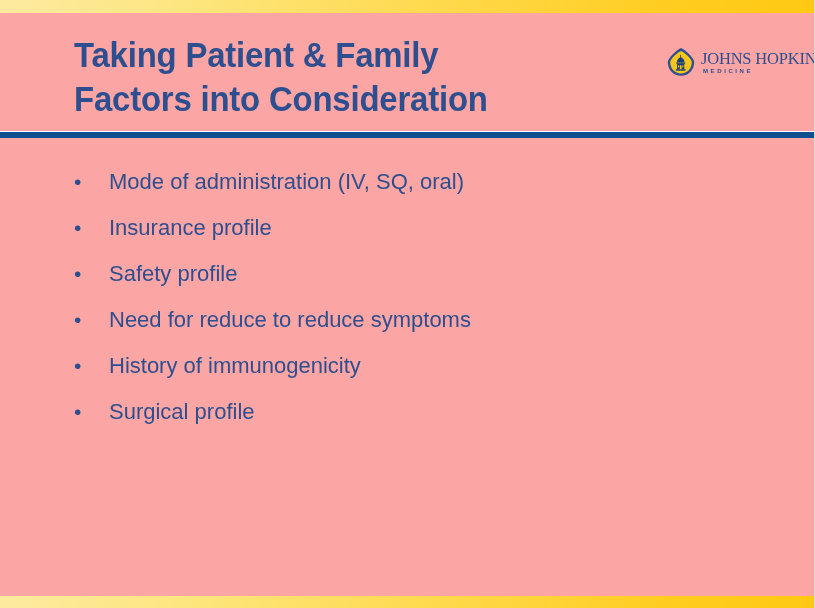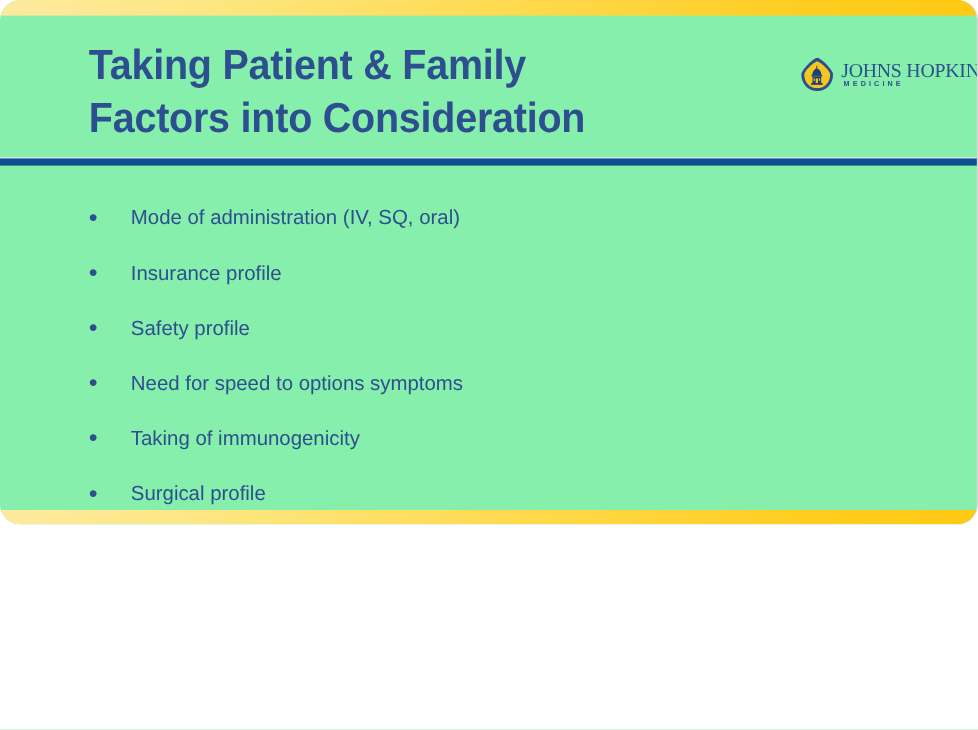--- a/index.html
+++ b/index.html
@@ -8,26 +8,25 @@
     padding: 0;
     background: #ffffff;
   }
   body {
     font-family: "Liberation Sans", sans-serif;
   }
 
   .slide {
     position: relative;
     width: 815px;
-    height: 437px;
-    background: #86efac;
+    height: 608px;
+    background: #fca5a5;
     overflow: hidden;
     box-sizing: border-box;
     border-right: 1px solid #d8d8d8;
-    border-radius: 17px;
   }
 
   
   .band {
     position: absolute;
     left: 0;
     width: 815px;
     background: linear-gradient(to right, #fdeaa0 0%, #fde681 22%, #ffd94b 55%, #ffcd21 82%, #ffc913 100%);
   }
   .band-top {
@@ -127,21 +126,21 @@
   .bullet-dot {
     flex: 0 0 35px;
     color: #2d4f8f;
     font-size: 21px;
     line-height: 31px;
     text-align: left;
     padding-left: 4px;
   }
   .bullet-text {
     color: #2d4f8f;
-    font-size: 17px;
+    font-size: 22px;
     line-height: 31px;
     white-space: nowrap;
   }
 </style>
 </head>
 <body>
 
 <div class="slide">
 
   <div class="band band-top"></div>
@@ -184,25 +183,25 @@
     <li class="bullet-row">
       <span class="bullet-dot">•</span>
       <span class="bullet-text">Insurance profile</span>
     </li>
     <li class="bullet-row">
       <span class="bullet-dot">•</span>
       <span class="bullet-text">Safety profile</span>
     </li>
     <li class="bullet-row">
       <span class="bullet-dot">•</span>
-      <span class="bullet-text">Need for speed to options symptoms</span>
-    </li>
-    <li class="bullet-row">
-      <span class="bullet-dot">•</span>
-      <span class="bullet-text">Taking of immunogenicity</span>
+      <span class="bullet-text">Need for reduce to reduce symptoms</span>
+    </li>
+    <li class="bullet-row">
+      <span class="bullet-dot">•</span>
+      <span class="bullet-text">History of immunogenicity</span>
     </li>
     <li class="bullet-row">
       <span class="bullet-dot">•</span>
       <span class="bullet-text">Surgical profile</span>
     </li>
   </ul>
 
   <div class="band band-bottom"></div>
 
 </div>

